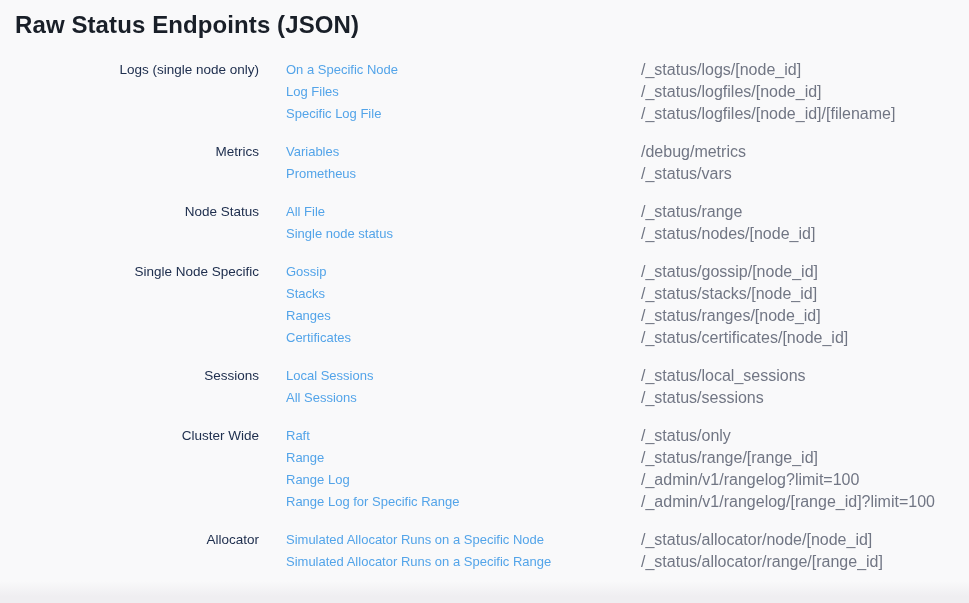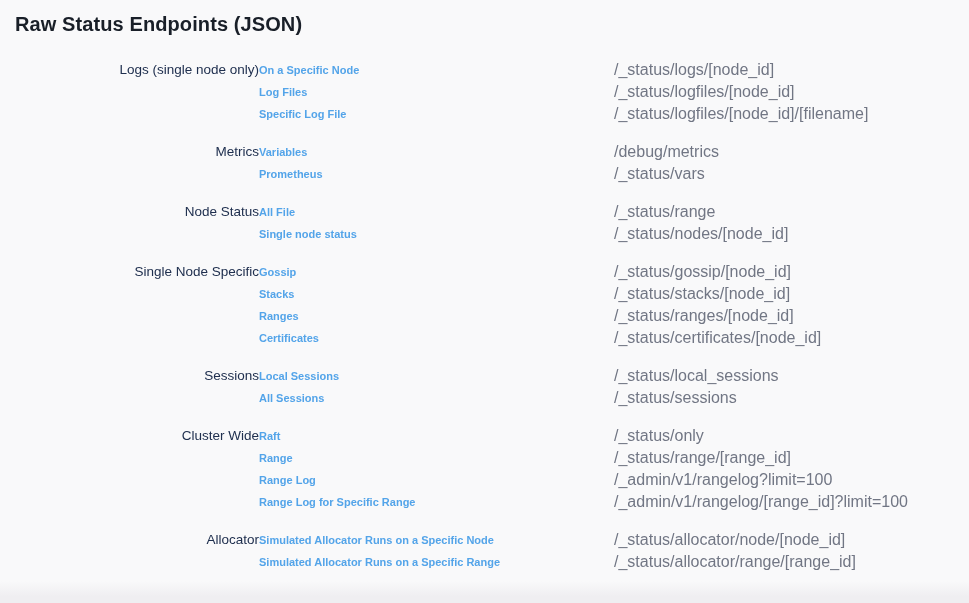--- a/index.html
+++ b/index.html
@@ -18,49 +18,49 @@
     overflow: hidden;
     position: relative;
     background: var(--bg);
     font-family: "Liberation Sans", "DejaVu Sans", sans-serif;
   }
   .page {
     padding: 14px 15px 0 15px;
   }
   .page-title {
     margin: 0 0 24px 0;
-    font-size: 20px;
+    font-size: 24px;
     line-height: 21px;
     font-weight: 700;
     color: var(--title);
     letter-spacing: 0.1px;
   }
   .group {
     display: grid;
     grid-template-columns: 244px 1fr;
+    column-gap: 27px;
     margin-bottom: 16px;
   }
   .category {
     text-align: right;
     font-size: 13.5px;
     line-height: 22px;
     color: var(--category);
   }
   .entries { min-width: 0; }
   .entry {
     display: grid;
     grid-template-columns: 355px 1fr;
     line-height: 22px;
   }
   .link {
     color: var(--link);
-    font-size: 11px;
+    font-size: 13px;
     text-decoration: none;
     cursor: pointer;
-    font-weight: bold;
   }
   .path {
     color: var(--path);
     font-size: 16px;
   }
   .footer-band {
     position: absolute;
     left: 0; right: 0; bottom: 0;
     height: 22px;
     background: linear-gradient(180deg, rgba(239,238,241,0) 0%, var(--footer) 70%);

